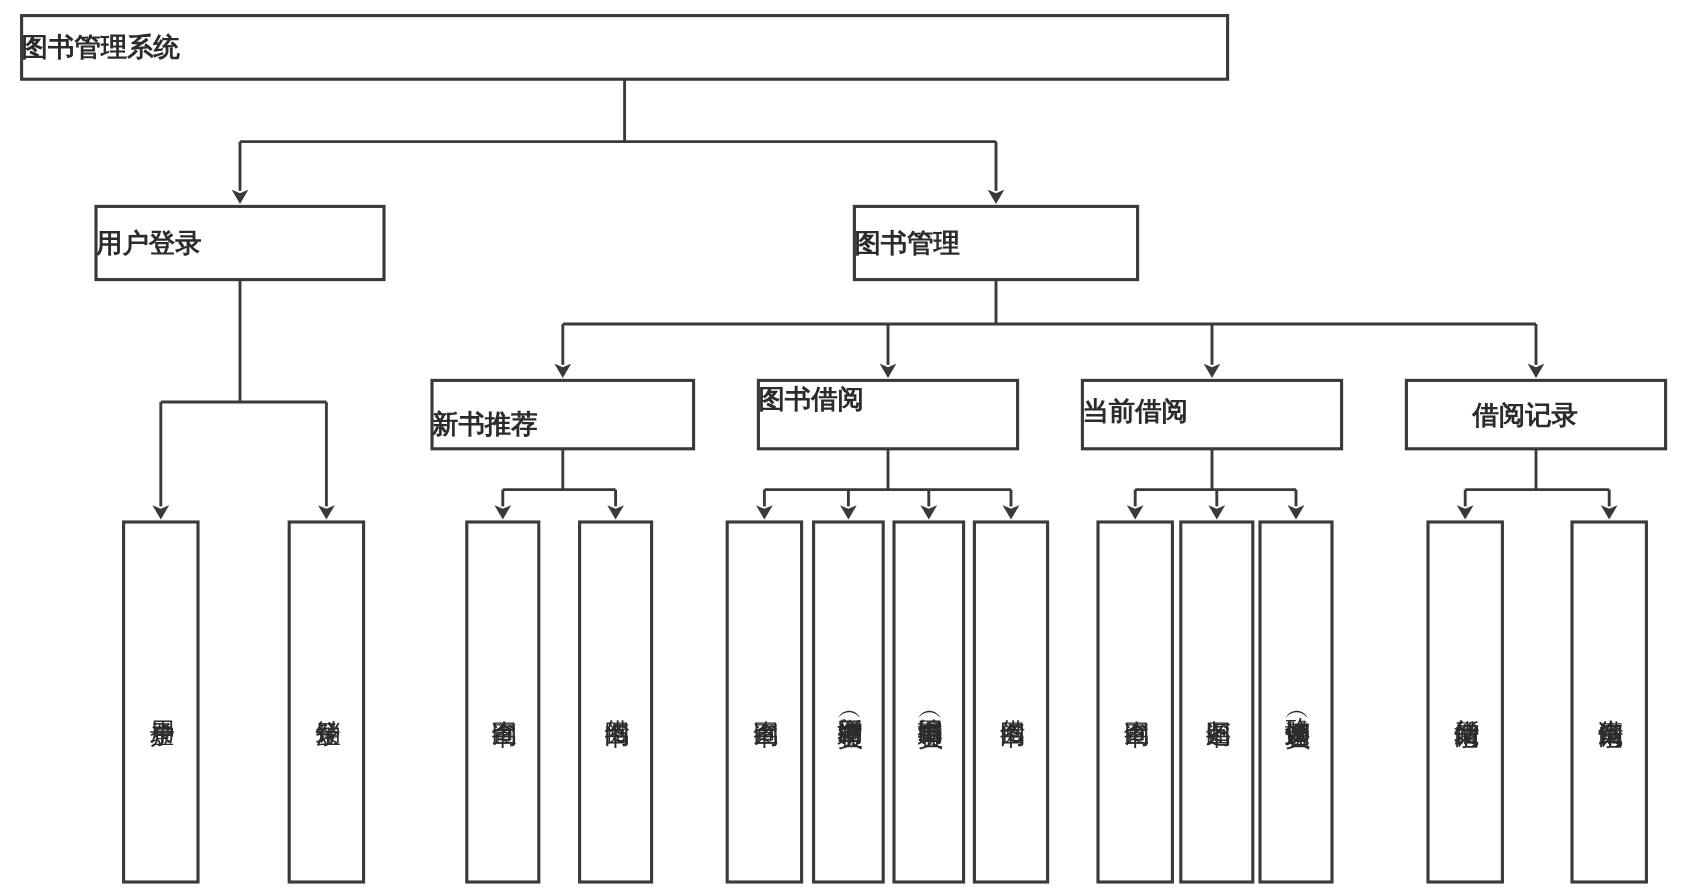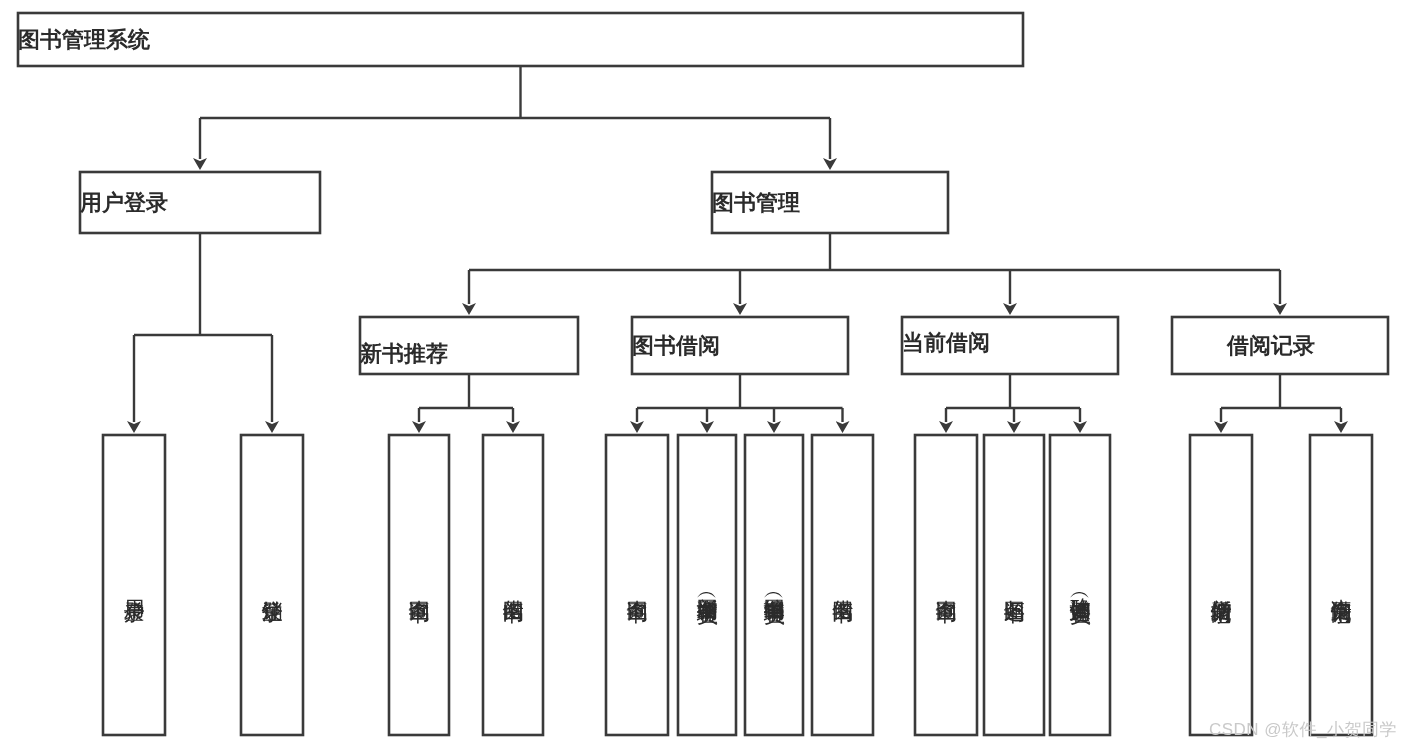--- a/index.html
+++ b/index.html
@@ -157,21 +157,21 @@
       </div>
       <div class="hlabel-wrap" style="left: 80px; top: 172px; width: 240px; height: 61px;">
         <span class="hlabel-text">用户登录</span>
       </div>
       <div class="hlabel-wrap" style="left: 712px; top: 172px; width: 272px; height: 61px;">
         <span class="hlabel-text">图书管理</span>
       </div>
       <div class="hlabel-wrap" style="left: 360px; top: 317px; width: 218px; height: 74px;">
         <span class="hlabel-text">新书推荐</span>
       </div>
-      <div class="hlabel-wrap" style="left: 632px; top: 317px; width: 216px; height: 57px;">
+      <div class="hlabel-wrap" style="left: 632px; top: 304px; width: 216px; height: 57px;">
         <span class="hlabel-text">图书借阅</span>
       </div>
       <div class="hlabel-wrap" style="left: 902px; top: 314px; width: 216px; height: 57px;">
         <span class="hlabel-text">当前借阅</span>
       </div>
       <div class="hlabel-wrap" style="left: 1227px; top: 317px; width: 216px; height: 57px;">
         <span class="hlabel-text">借阅记录</span>
       </div>
       <div class="vlabel-wrap" style="left: 103px; top: 435px; width: 62px; height: 300px;">
         <span class="vlabel-text">用户登录</span>
@@ -207,14 +207,13 @@
         <span class="vlabel-text">确认归还（管理员）</span>
       </div>
       <div class="vlabel-wrap" style="left: 1190px; top: 435px; width: 62px; height: 300px;">
         <span class="vlabel-text">新增借阅记录</span>
       </div>
       <div class="vlabel-wrap" style="left: 1310px; top: 435px; width: 62px; height: 300px;">
         <span class="vlabel-text">查询借阅记录</span>
       </div>
     </div>
 
-  <div class="watermark">CSDN @软件_小贺同学</div>
 </div>
 
 </body></html>

